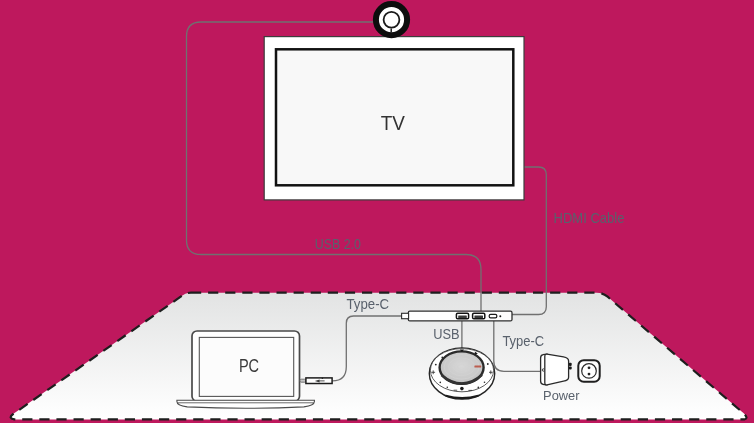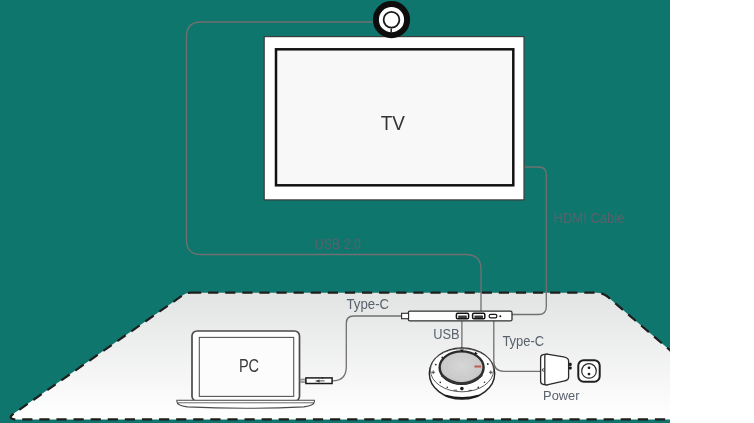--- a/index.html
+++ b/index.html
@@ -1,16 +1,16 @@
 <!DOCTYPE html>
 <html><head>
 <meta charset="utf-8">
 <style>
 html,body{margin:0;padding:0;background:#fff;}
-#stage{position:relative;width:670px;height:423px;overflow:hidden;background:#0f766e;
+#stage{position:relative;width:754px;height:423px;overflow:hidden;background:#be185d;
 font-family:"Liberation Sans", sans-serif;}
 </style>
 </head>
 <body>
 <div id="stage">
 <svg width="754" height="423" viewBox="0 0 754 423">
 <defs>
 <linearGradient id="tableGrad" x1="0" y1="292" x2="0" y2="418" gradientUnits="userSpaceOnUse">
 <stop offset="0" stop-color="#e2e3e3"></stop>
 <stop offset="1" stop-color="#ffffff"></stop>

